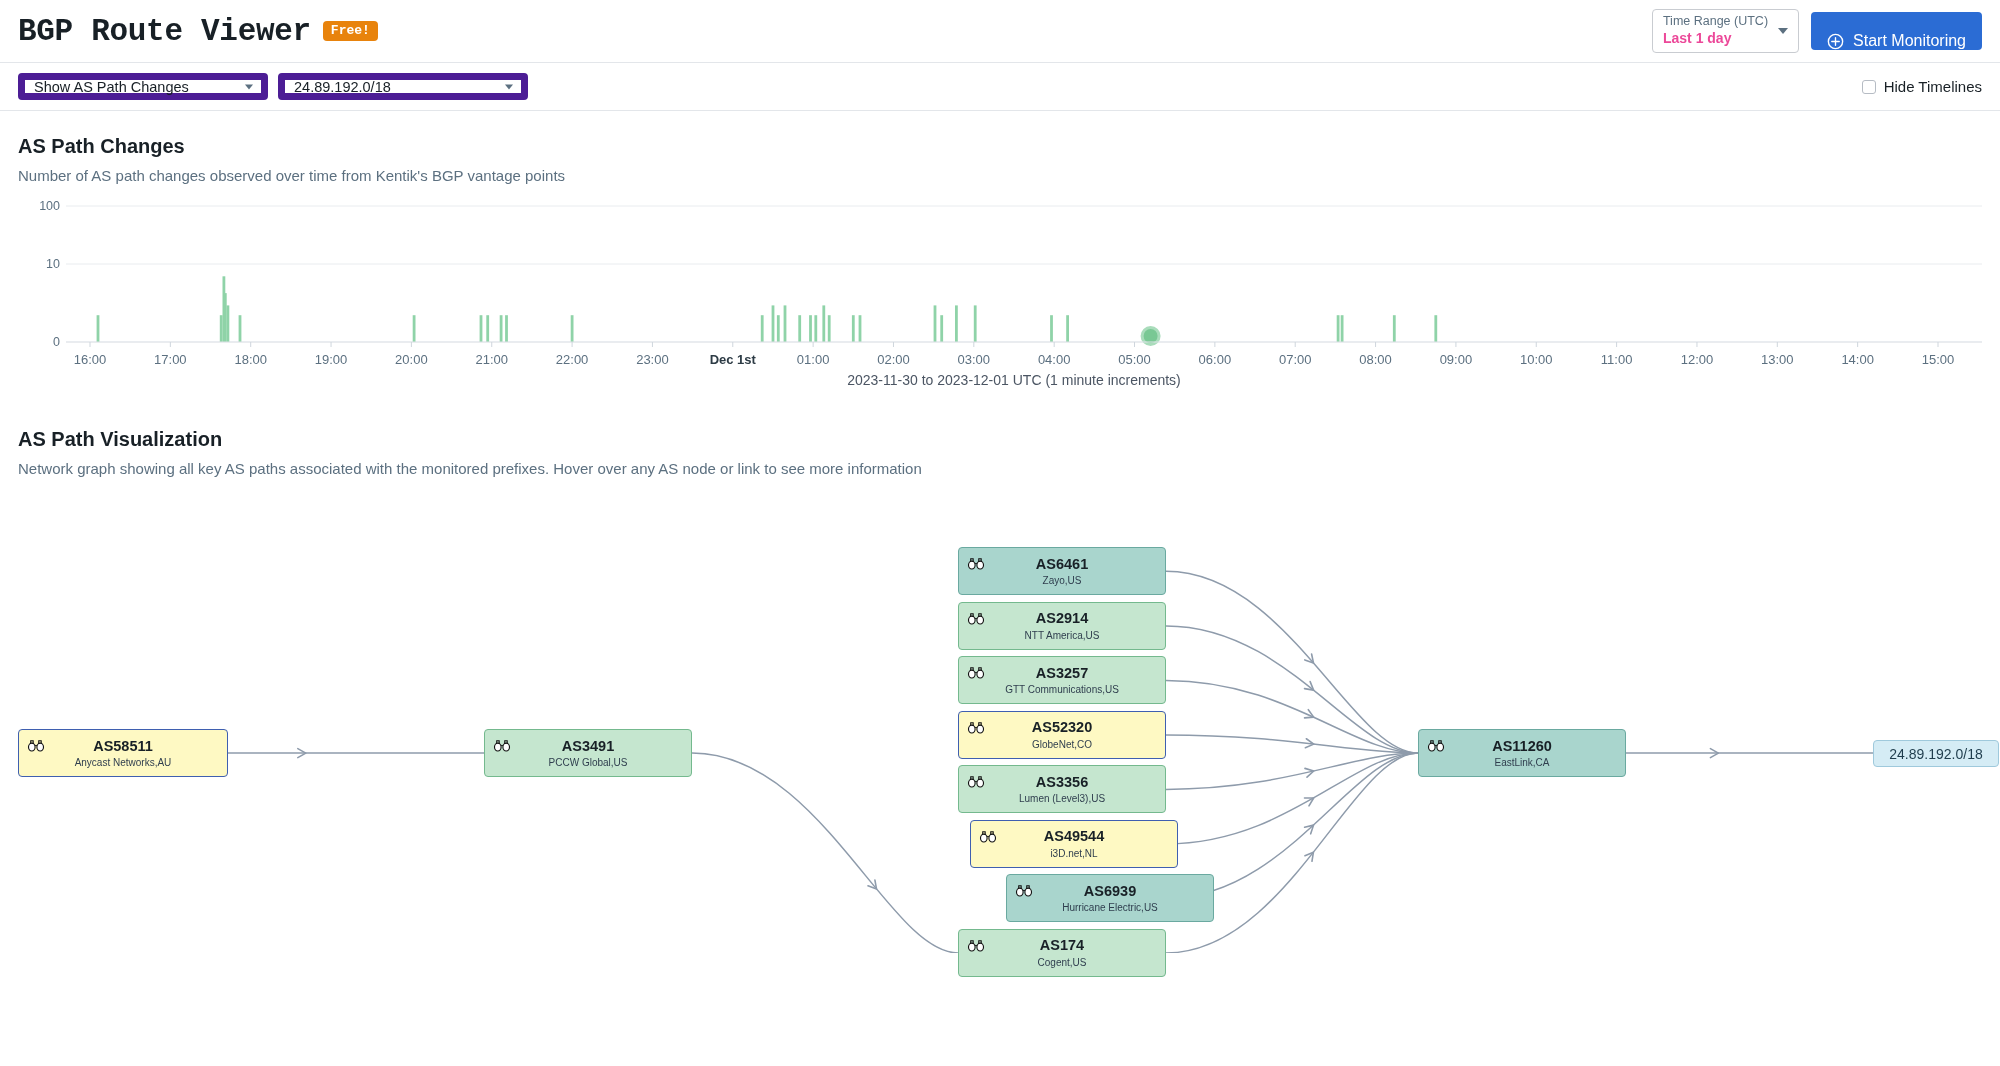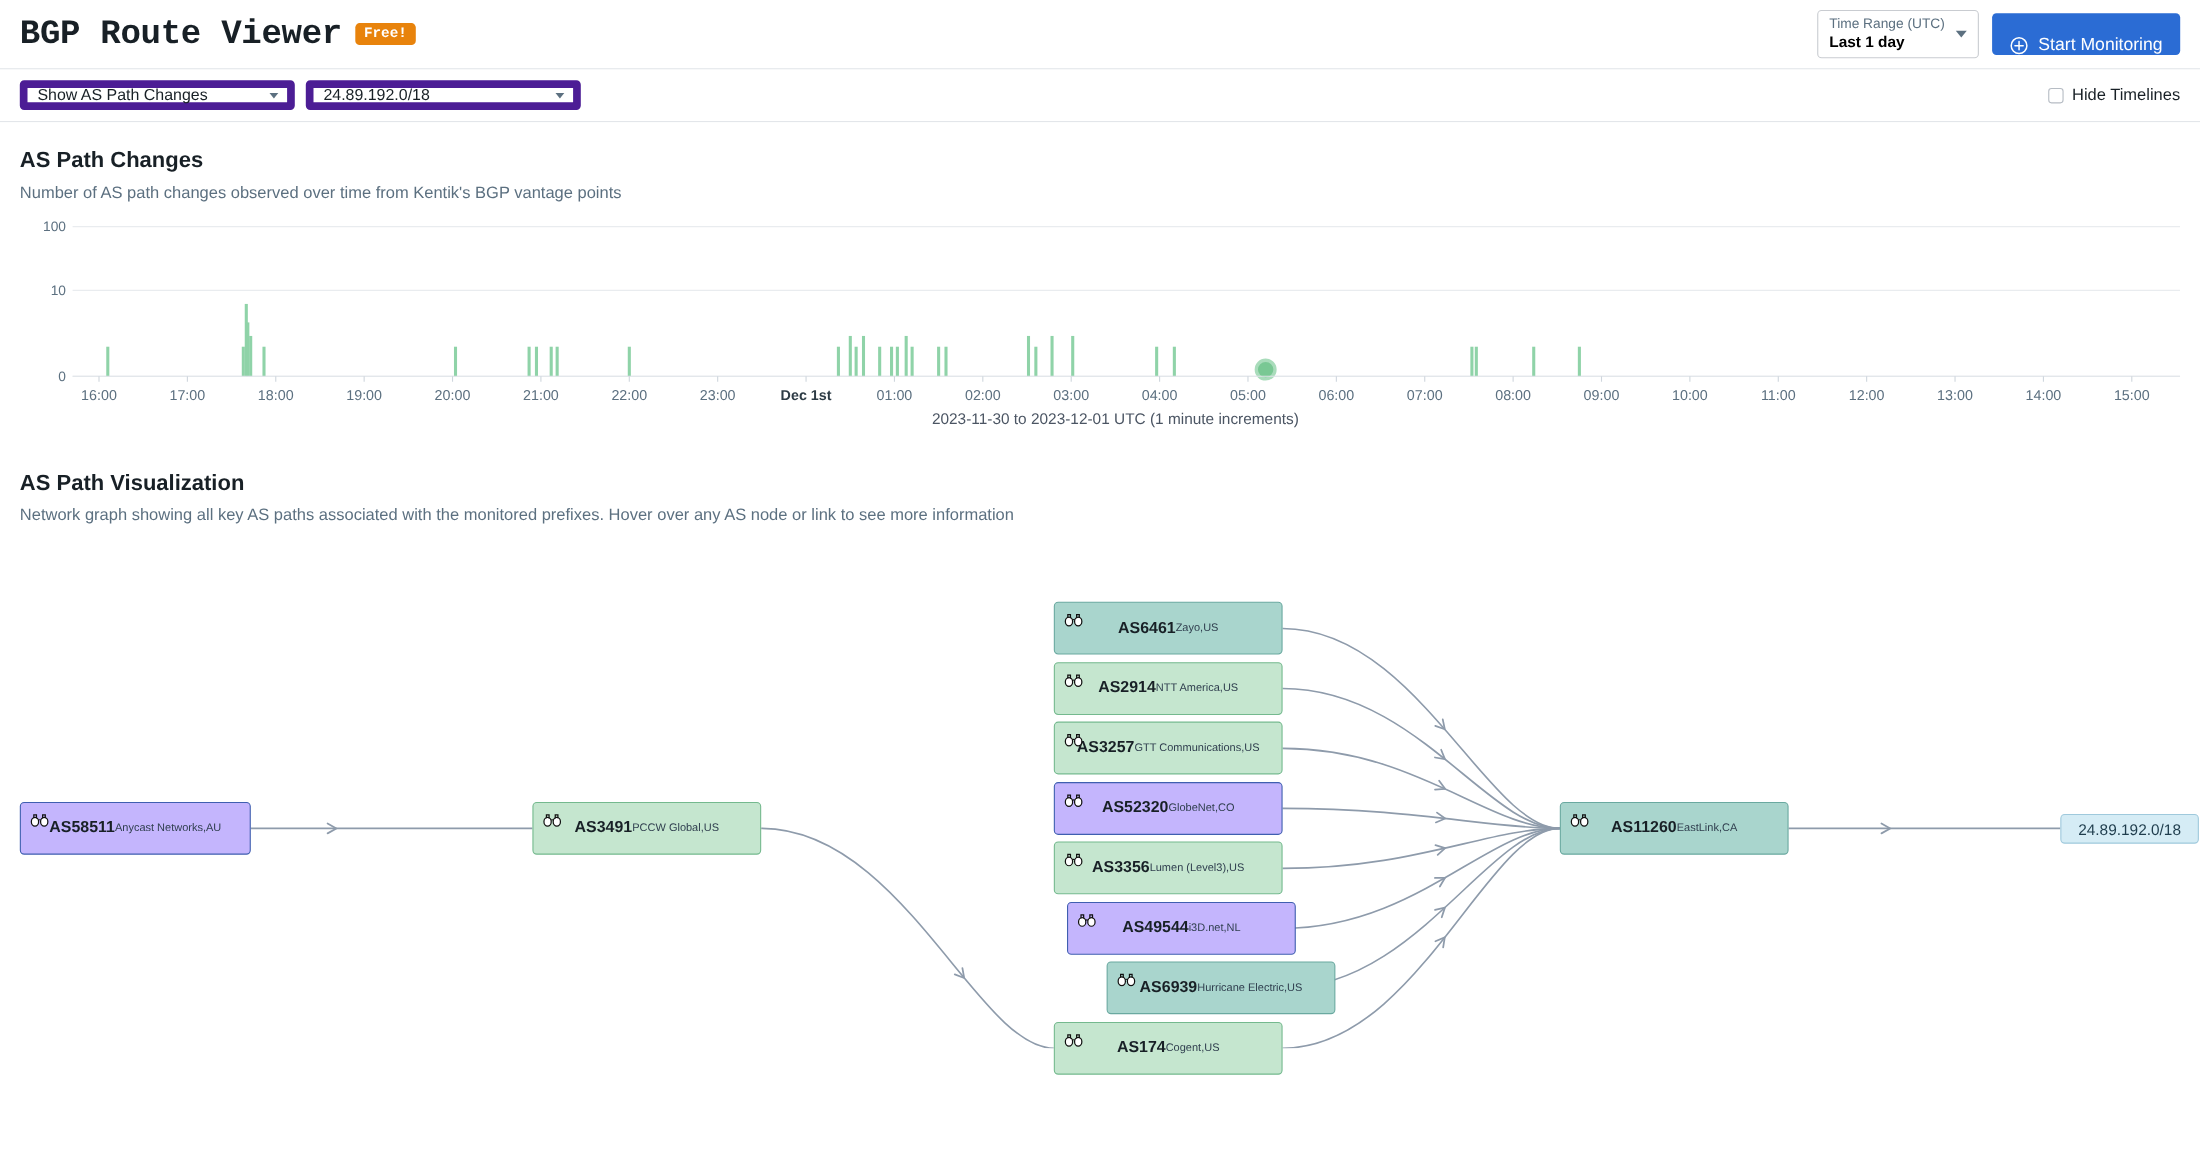--- a/index.html
+++ b/index.html
@@ -33,21 +33,21 @@
   }
   .header-right {
     margin-left:auto; display:flex; align-items:center; gap:12px;
   }
   .timerange {
     border:1px solid #c9ccd1; border-radius:4px; background:#fff;
     padding:4px 30px 5px 10px; min-width:142px; position:relative;
     cursor:pointer;
   }
   .timerange .tr-label { font-size:12.5px; color:#5c7080; line-height:1.25; }
-  .timerange .tr-value { font-size:14px; font-weight:bold; color:#000000; line-height:1.3; }
+  .timerange .tr-value { font-size:14px; font-weight:bold; color:#ec4899; line-height:1.3; }
   .caret {
     position:absolute; right:10px; top:50%; transform:translateY(-50%);
     width:0; height:0; border-left:5px solid transparent;
     border-right:5px solid transparent; border-top:6px solid #5c7080;
   }
   .btn-primary {
     background:#2b6cd4; color:#fff; border:none; border-radius:4px;
     height:38px; padding:0 16px; font-size:16px; display:flex;
     align-items:flex-end; gap:9px; cursor:pointer;
     font-family:"Liberation Sans", sans-serif;
@@ -95,31 +95,31 @@
   .yl { font-size:12.5px; fill:#5c7080; font-family:"Liberation Sans", sans-serif; }
   .xl { font-size:13px; fill:#5c7080; font-family:"Liberation Sans", sans-serif; }
   .xl-bold { font-weight:bold; fill:#2d3b45; }
   .xcap { font-size:14px; fill:#4b5563; font-family:"Liberation Sans", sans-serif; }
 
   
   .graph { position:relative; height:465px; margin-top:10px; }
   .graph-svg { position:absolute; left:0; top:0; }
   .node {
     position:absolute; border-radius:4px; display:flex;
-    flex-direction:row; align-items:center; justify-content:center;
+    flex-direction:column; align-items:center; justify-content:center;
     font-size:14px; line-height:1.35;
   }
   .node .asn { font-weight:bold; color:#182026; font-size:14.5px; }
   .node .org { color:#2f3e4e; font-size:10px; }
   .node .bino {
     position:absolute; left:8px; top:8px; width:18px; height:13px;
   }
   .n-green-light { background:#c5e6cf; border:1.6px solid #74b98e; }
   .n-teal       { background:#a9d5cd; border:1.6px solid #6aa9a0; }
-  .n-purple     { background:#c4b5fd; border:1.8px solid #3f5fb0; }
+  .n-purple     { background:#fef9c3; border:1.8px solid #3f5fb0; }
   .prefix-node {
     position:absolute; background:#d5ecf5; border:1.5px solid #9fc9dc;
     border-radius:4px; display:flex; align-items:center; justify-content:center;
     font-size:14px; color:#1f3d4d;
   }
 </style>
 </head>
 <body>
 
 <div class="header">

